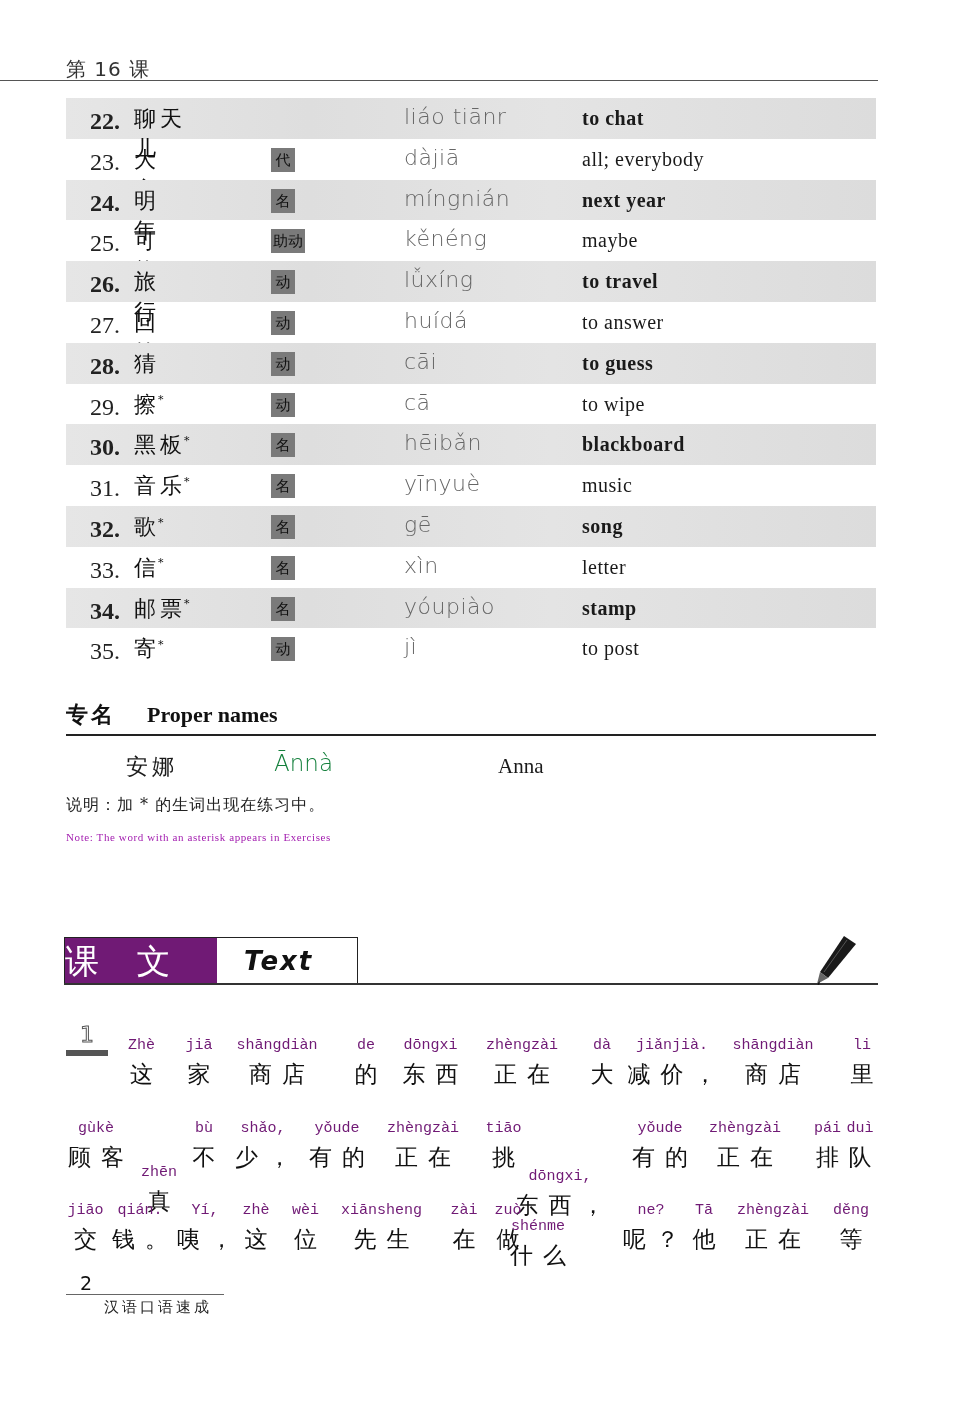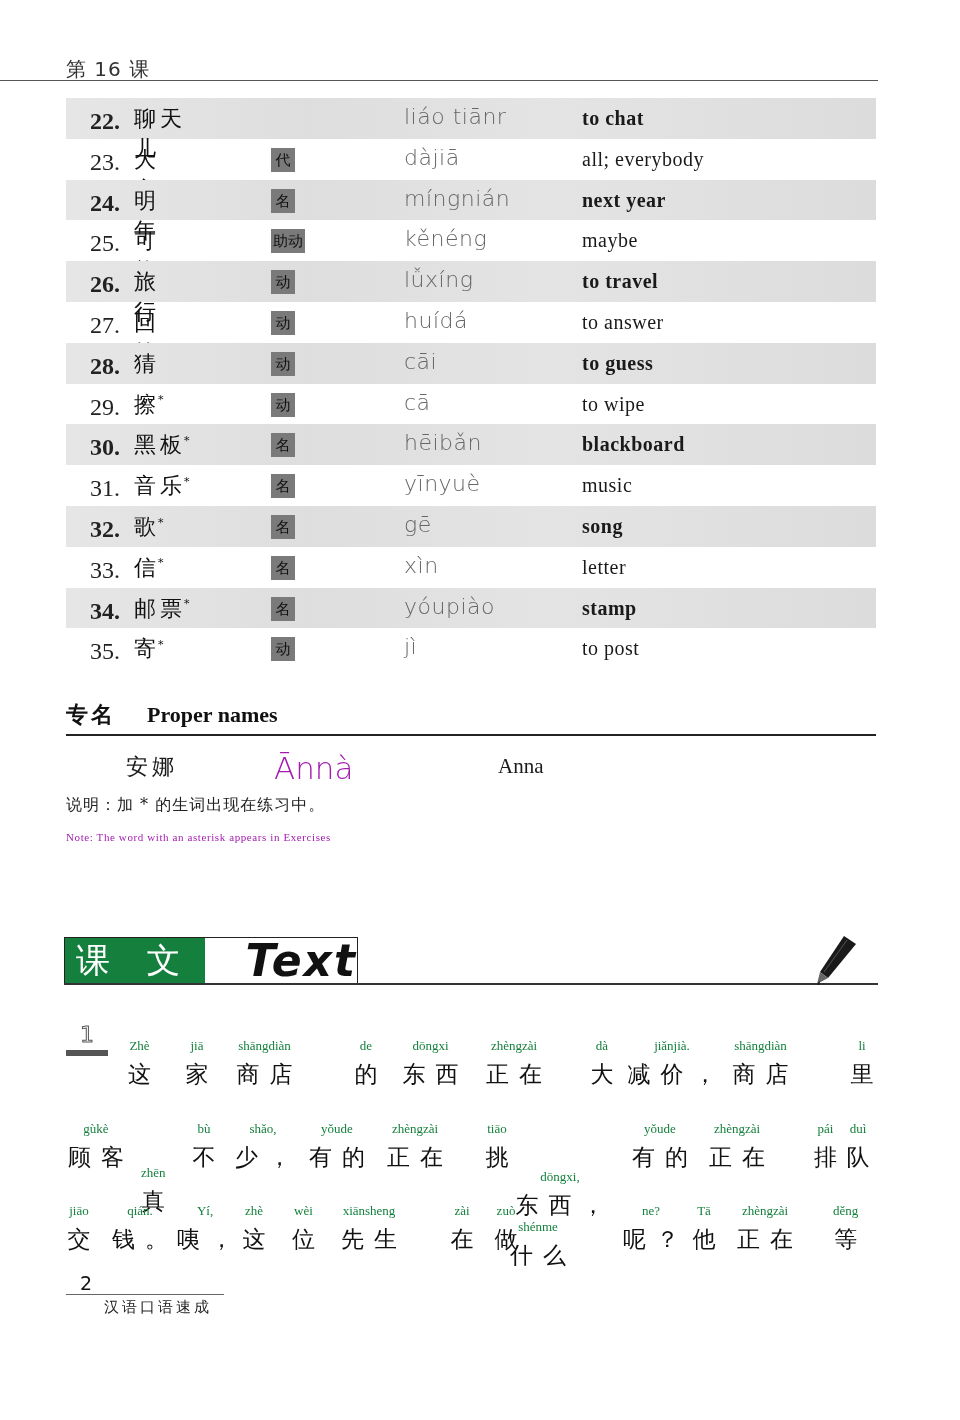--- a/index.html
+++ b/index.html
@@ -19,38 +19,38 @@
   .veng { position: absolute; left: 516px; top: 9px; font-family: "Liberation Serif", serif; font-size: 20px; color: #1a1a1a; letter-spacing: 0.5px; }
   .vrow.shaded .veng { font-weight: bold; }
   .vrow.shaded .vnum { font-weight: bold; }
 
   .proper-title { position: absolute; left: 66px; top: 700px; font-size: 22px; color: #111; }
   .proper-title .zh { font-family: "DejaVu Serif", serif; font-weight: bold; letter-spacing: 3px; margin-right: 24px; }
   .proper-title .en { font-family: "Liberation Serif", serif; font-weight: bold; }
   .proper-rule { position: absolute; left: 66px; top: 734px; width: 810px; height: 2px; background: #222; }
   .proper-row { position: absolute; top: 750px; left: 66px; width: 810px; height: 32px; }
   .proper-han { position: absolute; left: 28px; top: 2px; font-size: 22px; letter-spacing: 4px; margin-left: 32px; }
-  .proper-pin { position: absolute; left: 208px; top: 0; font-family: "DejaVu Sans", sans-serif; font-size: 31px; color: #a21caf; font-weight: 300; }
+  .proper-pin { position: absolute; left: 208px; top: 0; font-family: "DejaVu Sans", sans-serif; font-size: 23px; color: #15803d; font-weight: 300; }
   .proper-eng { position: absolute; left: 432px; top: 4px; font-family: "Liberation Serif", serif; font-size: 21px; }
   .note-zh { position: absolute; left: 66px; top: 795px; font-size: 16px; color: #222; letter-spacing: 1px; }
   .note-en { position: absolute; left: 66px; top: 831px; font-family: "Liberation Serif", serif; font-size: 11px; color: #a21caf; letter-spacing: 0.6px; }
 
   .text-banner { position: absolute; left: 64px; top: 937px; width: 294px; height: 48px; border: 1.5px solid #222; box-sizing: border-box; display: flex; }
-  .banner-zh { width: 152px; height: 100%; background: #15803d; color: #fff; font-family: Liberation Serif, serif; font-size: 34px; line-height: 46px; text-align: center; letter-spacing: 14px; }
-  .banner-en { flex: 1; font-family: "DejaVu Sans", sans-serif; font-weight: bold; font-style: italic; font-size: 44px; line-height: 46px; padding-left: 40px; letter-spacing: 2px; color: #111; }
+  .banner-zh { width: 152px; height: 100%; background: #701a75; color: #fff; font-family: Liberation Sans, sans-serif; font-size: 34px; line-height: 46px; letter-spacing: 14px; }
+  .banner-en { flex: 1; font-family: "DejaVu Sans", sans-serif; font-weight: bold; font-style: italic; font-size: 26px; line-height: 46px; padding-left: 27px; letter-spacing: 2px; color: #111; }
   .banner-rule { position: absolute; left: 64px; top: 983px; width: 814px; height: 2px; background: #333; }
   .pencil { position: absolute; left: 812px; top: 932px; width: 48px; height: 54px; }
 
   .para-marker { position: absolute; left: 66px; top: 1022px; width: 42px; height: 36px; }
   .para-num { position: absolute; left: 14px; top: 0; font-family: "DejaVu Sans", sans-serif; font-size: 22px; color: #fff; -webkit-text-stroke: 1px #555; }
   .para-bar { position: absolute; left: 0; top: 28px; width: 42px; height: 6px; background: #555; }
 
   .tline { position: absolute; left: 0; width: 960px; height: 60px; }
   .tok { position: absolute; text-align: center; white-space: nowrap; }
-  .tok .py { display: block; font-family: Liberation Serif, serif; font-size: 13px; color: #15803d; height: 26px; line-height: 26px; }
+  .tok .py { display: block; font-family: Liberation Mono, monospace; font-size: 15px; color: #701a75; height: 26px; line-height: 26px; }
   .tok .hz { display: block; font-family: "DejaVu Serif", serif; font-size: 23px; color: #111; letter-spacing: 10px; margin-right: -10px; height: 30px; line-height: 30px; }
 
   .page-num { position: absolute; left: 80px; top: 1272px; font-family: "DejaVu Sans", sans-serif; font-size: 19px; color: #111; }
   .footer-rule { position: absolute; left: 66px; top: 1294px; width: 158px; height: 1px; background: #666; }
   .footer-book { position: absolute; left: 104px; top: 1298px; font-size: 15px; letter-spacing: 3px; color: #222; }
 </style>
 </head>
 <body>
 
 <div class="header-lesson">第 16 课</div>

